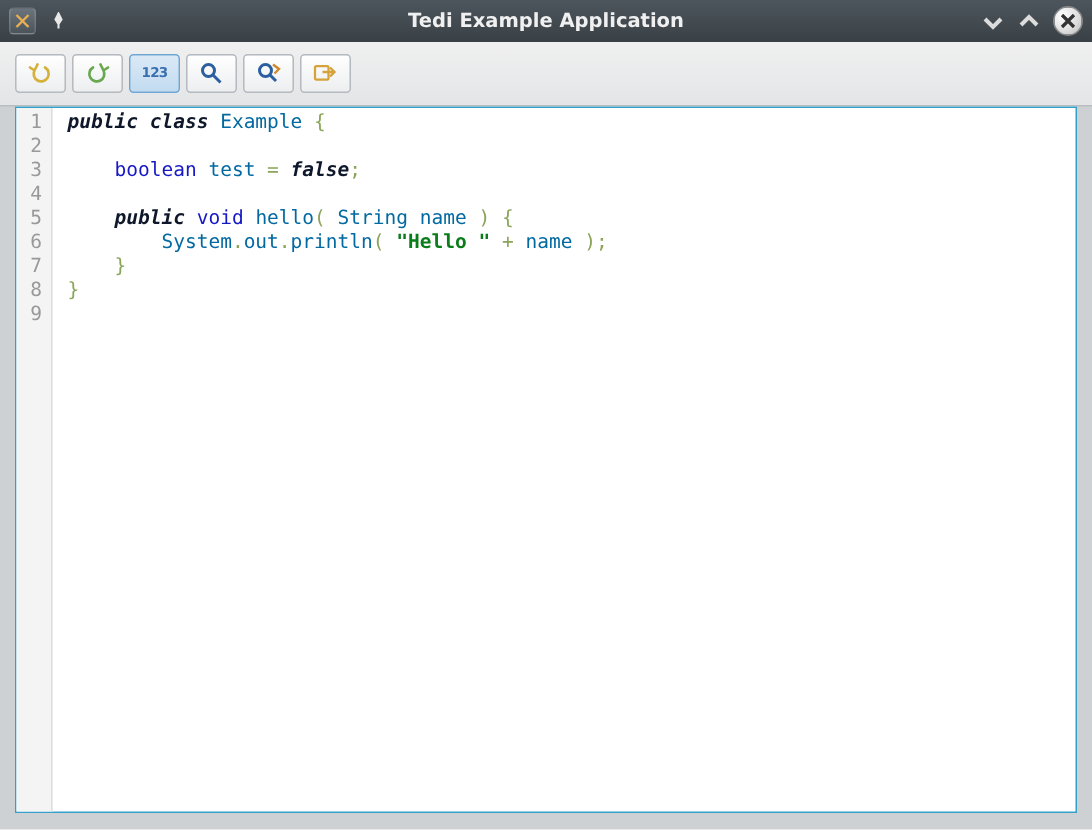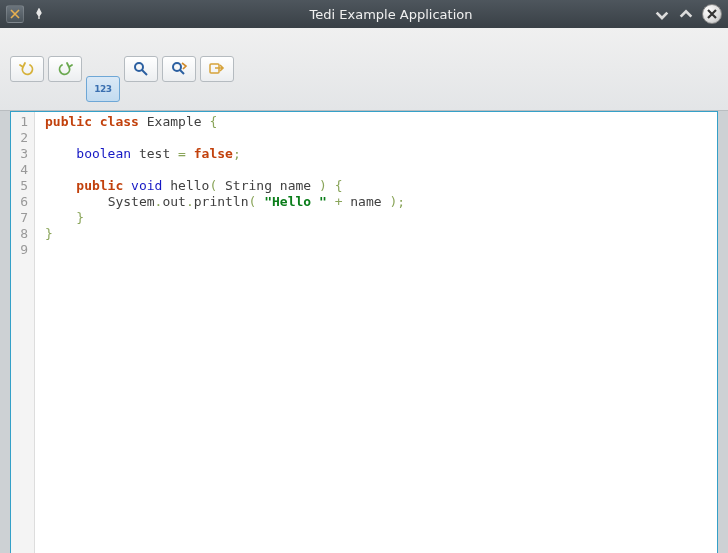--- a/index.html
+++ b/index.html
@@ -14,22 +14,21 @@
     align-items: center;
     color: #f0f0f0;
     font-size: 13px;
     padding: 0 6px;
     position: relative;
   }
   .titlebar .left-icons { display: flex; gap: 6px; align-items: center; }
   .titlebar .title {
     position: absolute;
     left: 50%; transform: translateX(-50%);
-    font-weight: 400;
-    margin-left: 27px;
+    font-weight: 700;
   }
   .titlebar .right-icons {
     margin-left: auto;
     display: flex;
     gap: 8px;
     align-items: center;
   }
   .tb-icon {
     width: 18px; height: 18px;
     display: flex; align-items: center; justify-content: center;
@@ -64,21 +63,20 @@
     border: 1px solid #b5bbc0;
     border-radius: 3px;
     background: linear-gradient(to bottom, #ffffff, #eceef0);
     display: flex; align-items: center; justify-content: center;
     font-size: 10px;
     cursor: pointer;
   }
   .tbtn.active {
     background: linear-gradient(to bottom, #dbe9f6, #c2dbf0);
     border-color: #6ea7d6;
-    margin-top: 40px;
   }
   .tbtn svg { width: 18px; height: 18px; }
   .tbtn .num-label {
     font-size: 9px;
     color: #3a6fb0;
     font-weight: bold;
     letter-spacing: -0.5px;
   }
 
   
@@ -102,23 +100,23 @@
     min-width: 24px;
   }
   .gutter div { height: 16px; }
   .code {
     padding: 2px 0 2px 10px;
     white-space: pre;
     flex: 1;
     overflow: hidden;
   }
   .code div { height: 16px; }
-  .kw { color: #c2410c; font-weight: bold; }
+  .kw { color: #0f172a; font-weight: bold; font-style: italic; }
   .type { color: #1618c4; font-weight: normal; }
-  .ident { color: #404040; }
+  .ident { color: #0369a1; }
   .punct { color: #8aa55a; }
   .str { color: #0a7d1a; font-weight: bold; }
   .plain { color: #222; }
 </style>
 </head>
 <body>
 
 <div class="titlebar">
   <div class="left-icons">
     <div class="tb-icon">

